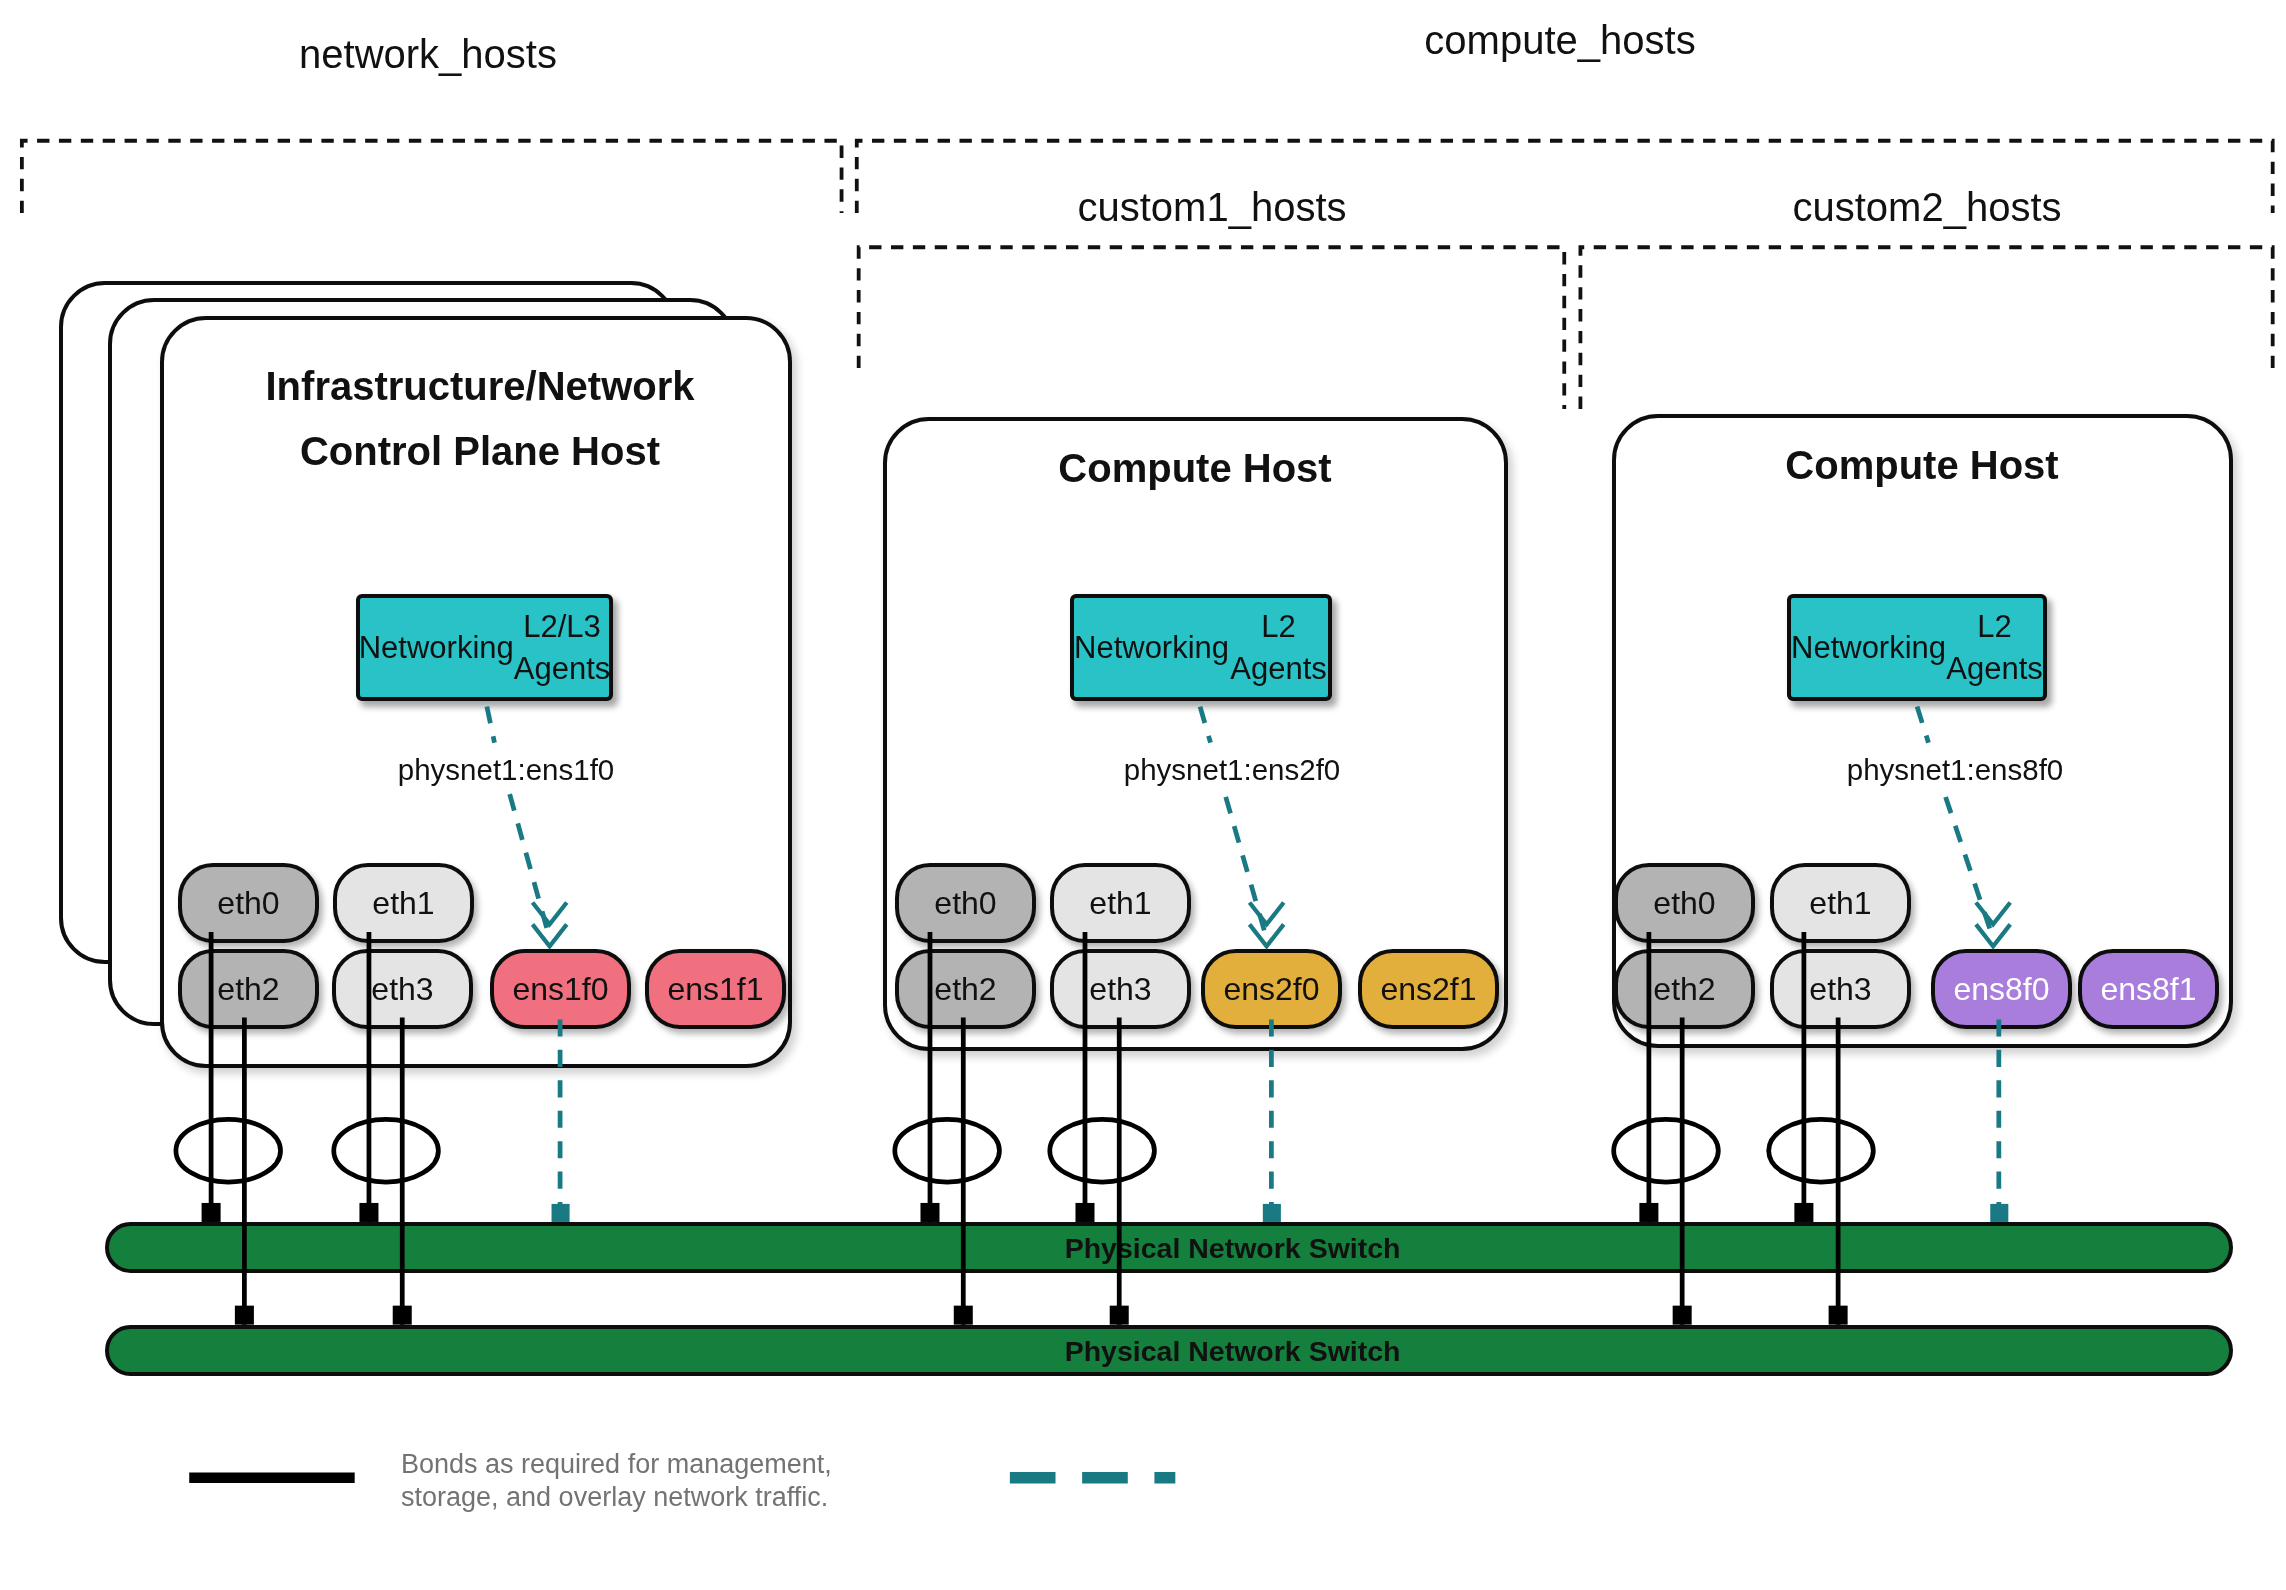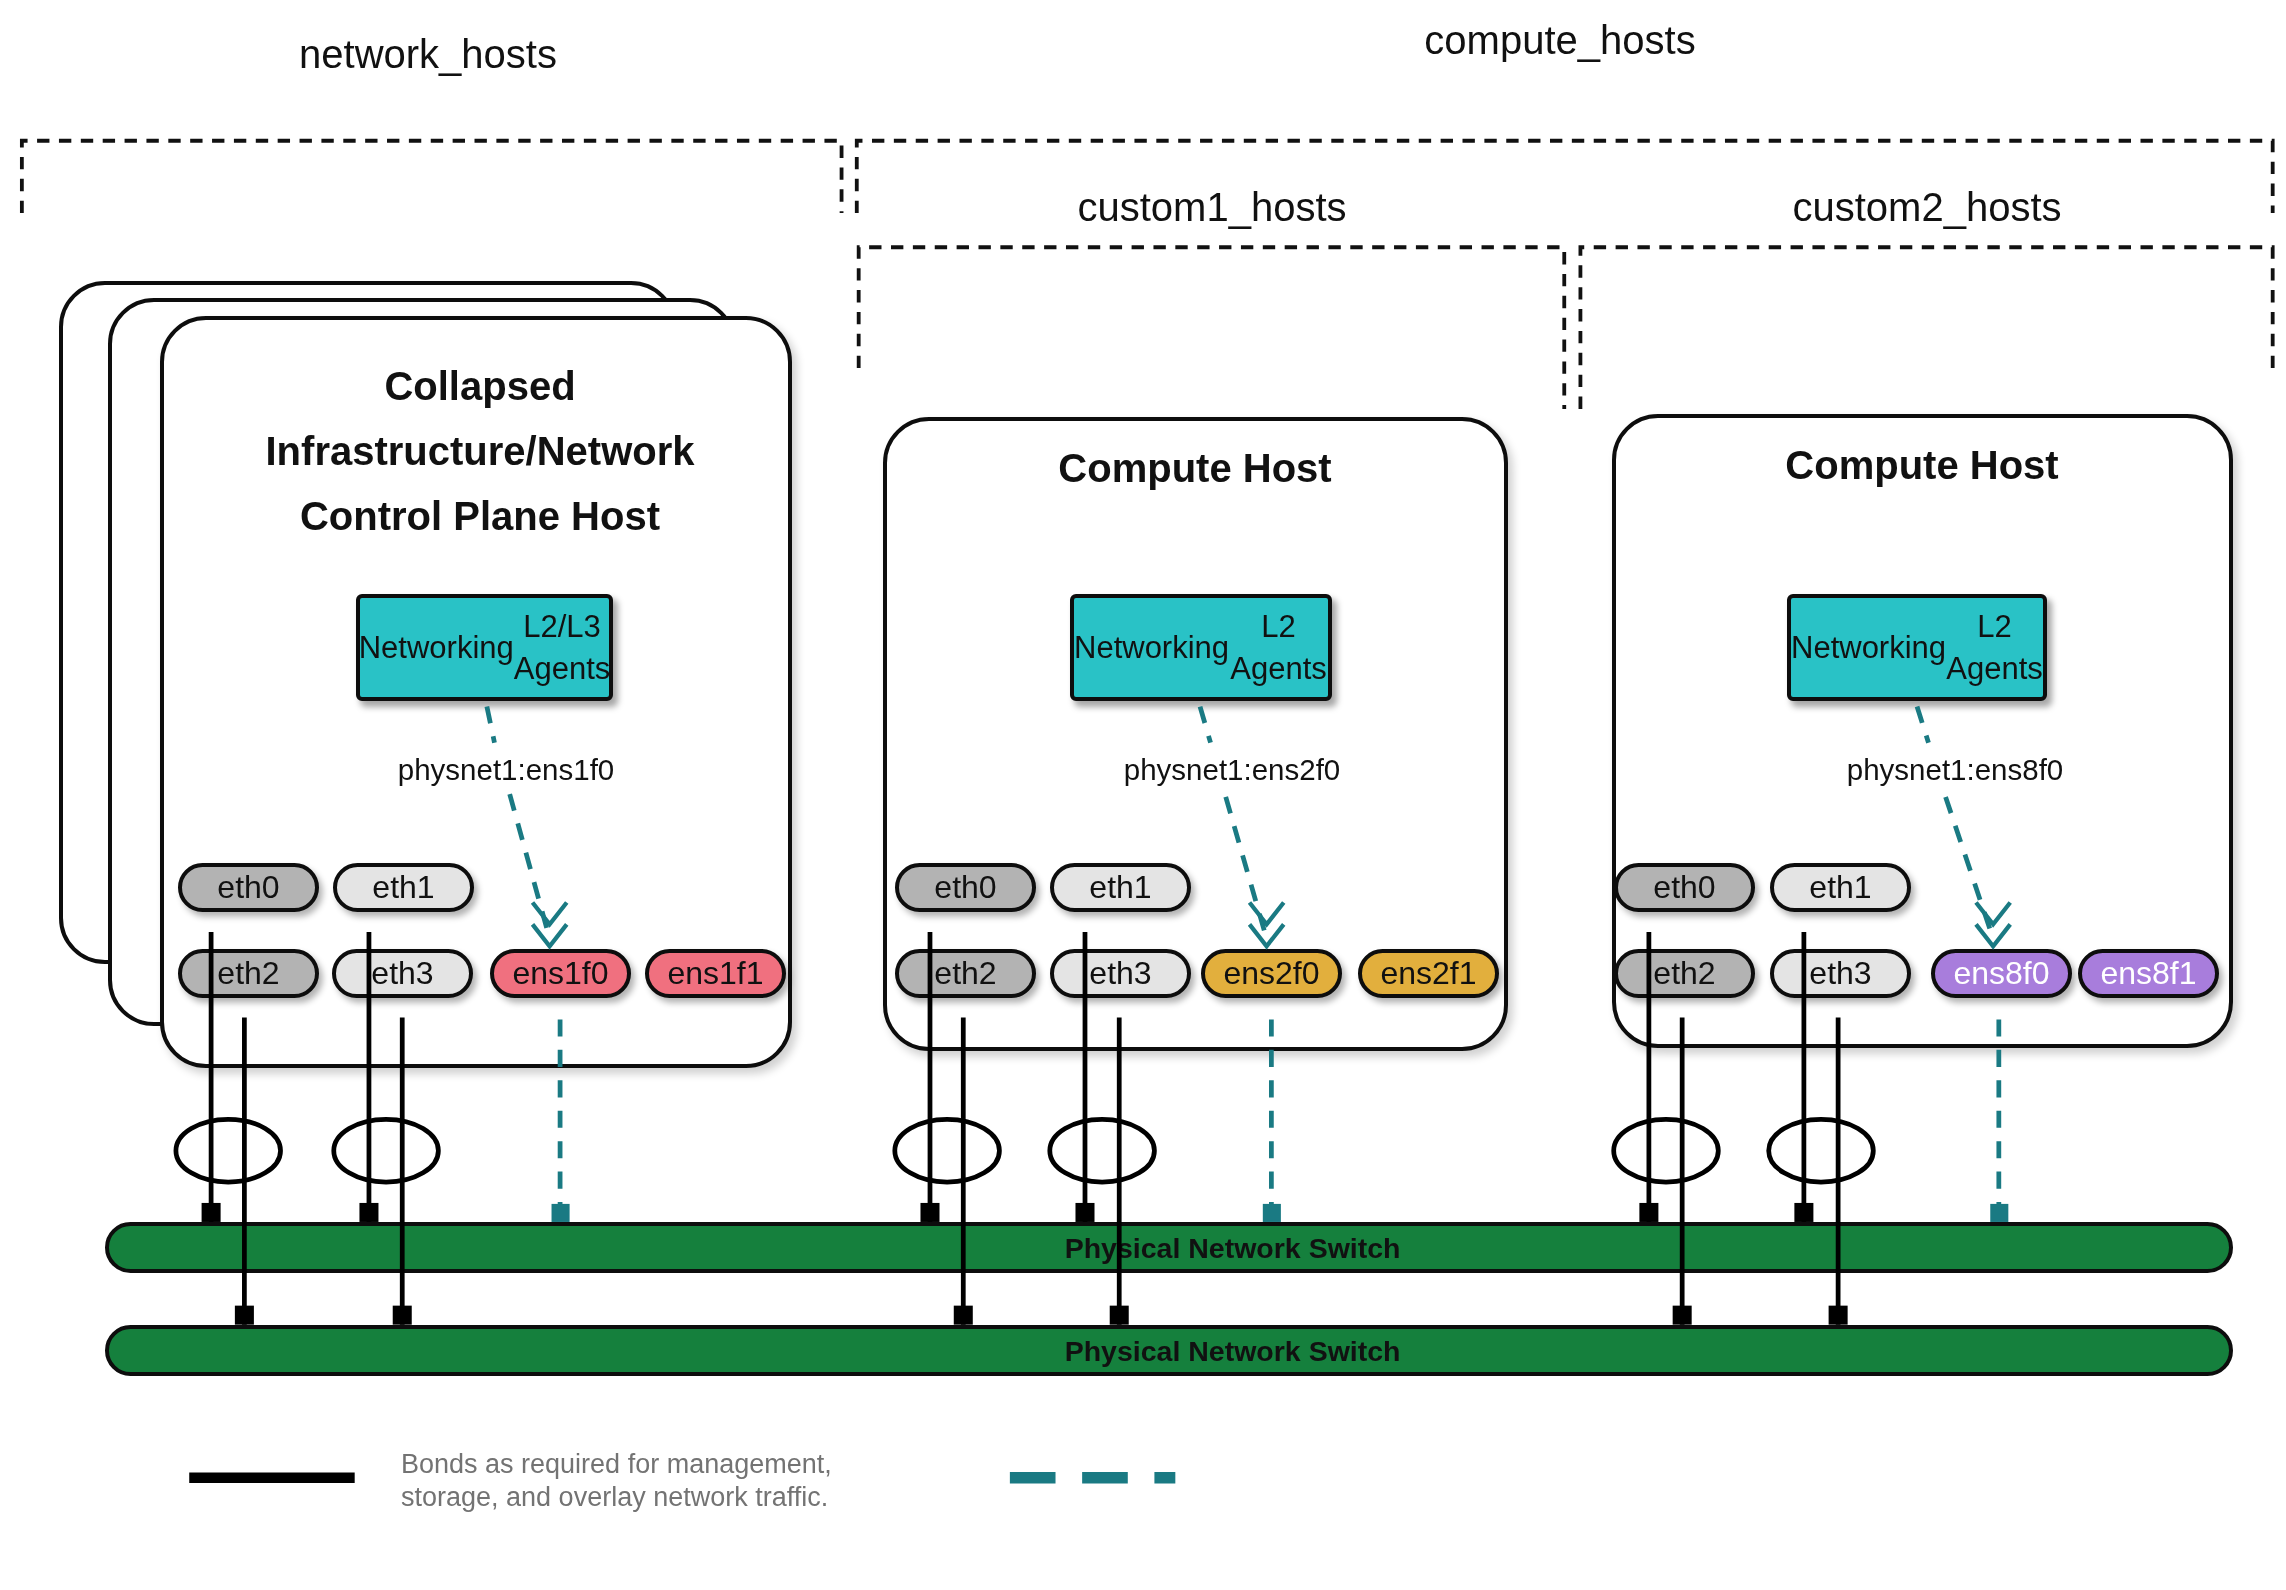--- a/index.html
+++ b/index.html
@@ -6,21 +6,21 @@
   #canvas{position:relative;width:2286px;height:1590px;background:#fff;overflow:hidden;
           font-family:Liberation Sans, sans-serif;color:#111;padding-left:8px;}
   .group-label{position:absolute;transform:translate(-50%,-50%);font-size:40px;color:#111;white-space:nowrap;}
   .host-box{position:absolute;background:#fff;border:4.8px solid var(--line);border-radius:46px;box-sizing:border-box;}
   .host-box.front{box-shadow:4.8px 5.7px 8.6px rgba(0,0,0,0.18);}
   .host-title{position:absolute;transform:translateX(-50%);text-align:center;font-weight:bold;font-size:40px;line-height:65px;white-space:nowrap;}
   .agent-box{position:absolute;background:var(--teal);border:4.8px solid var(--line);border-radius:6px;box-sizing:border-box;
              display:flex;flex-direction:row;align-items:center;justify-content:center;
              font-size:31px;line-height:42px;text-align:center;box-shadow:4.8px 5.7px 6.7px rgba(0,0,0,0.35);}
   .physnet-label{position:absolute;transform:translate(-50%,-50%);font-size:29.5px;white-space:nowrap;}
-  .pill{position:absolute;width:141px;height:49px;border:4.8px solid var(--line);border-radius:35px;box-sizing:border-box;
+  .pill{position:absolute;width:141px;height:80px;border:4.8px solid var(--line);border-radius:35px;box-sizing:border-box;
         display:flex;align-items:center;justify-content:center;font-size:32px;background:#fff;
         box-shadow:3.8px 4.8px 6.7px rgba(0,0,0,0.30);}
   .pill.gray-dark{background:var(--gray-dark);}
   .pill.gray-light{background:var(--gray-light);}
   .pill.rose{background:var(--rose);}
   .pill.gold{background:var(--gold);}
   .pill.purple{background:var(--purple);color:#fff;}
   .switch-bar{position:absolute;left:105px;width:2128px;height:51px;background:#15803d;border:4.8px solid var(--line);
               border-radius:27px;box-sizing:border-box;}
   .switch-label{position:absolute;left:53%;top:50%;transform:translate(-50%,-50%);font-weight:bold;font-size:28.5px;white-space:nowrap;}
@@ -34,21 +34,20 @@
 
   <div class="group-label" style="left:428px;top:54px;">network_hosts</div>
   <div class="group-label" style="left:1560px;top:40px;">compute_hosts</div>
   <div class="group-label" style="left:1212px;top:207px;">custom1_hosts</div>
   <div class="group-label" style="left:1927px;top:207px;">custom2_hosts</div>
 
   <div class="host-box" style="left:59px;top:281px;width:618px;height:683px;"></div>
   <div class="host-box" style="left:108px;top:298px;width:628px;height:728px;"></div>
   <div class="host-box front" style="left:160px;top:316px;width:632px;height:752px;"></div>
   <div class="host-title" style="left:480px;top:354px;">
-    <div>Collapsed</div>
     <div>Infrastructure/Network</div>
     <div>Control Plane Host</div>
   </div>
   <div class="agent-box" style="left:356px;top:594px;width:257px;height:107px;">
     <div>Networking</div>
     <div>L2/L3 Agents</div>
   </div>
   <div class="physnet-label" style="left:506px;top:770px;">physnet1:ens1f0</div>
   <div class="pill gray-dark" style="left:178px;top:863px;">eth0</div>
   <div class="pill gray-light" style="left:333px;top:863px;">eth1</div>

